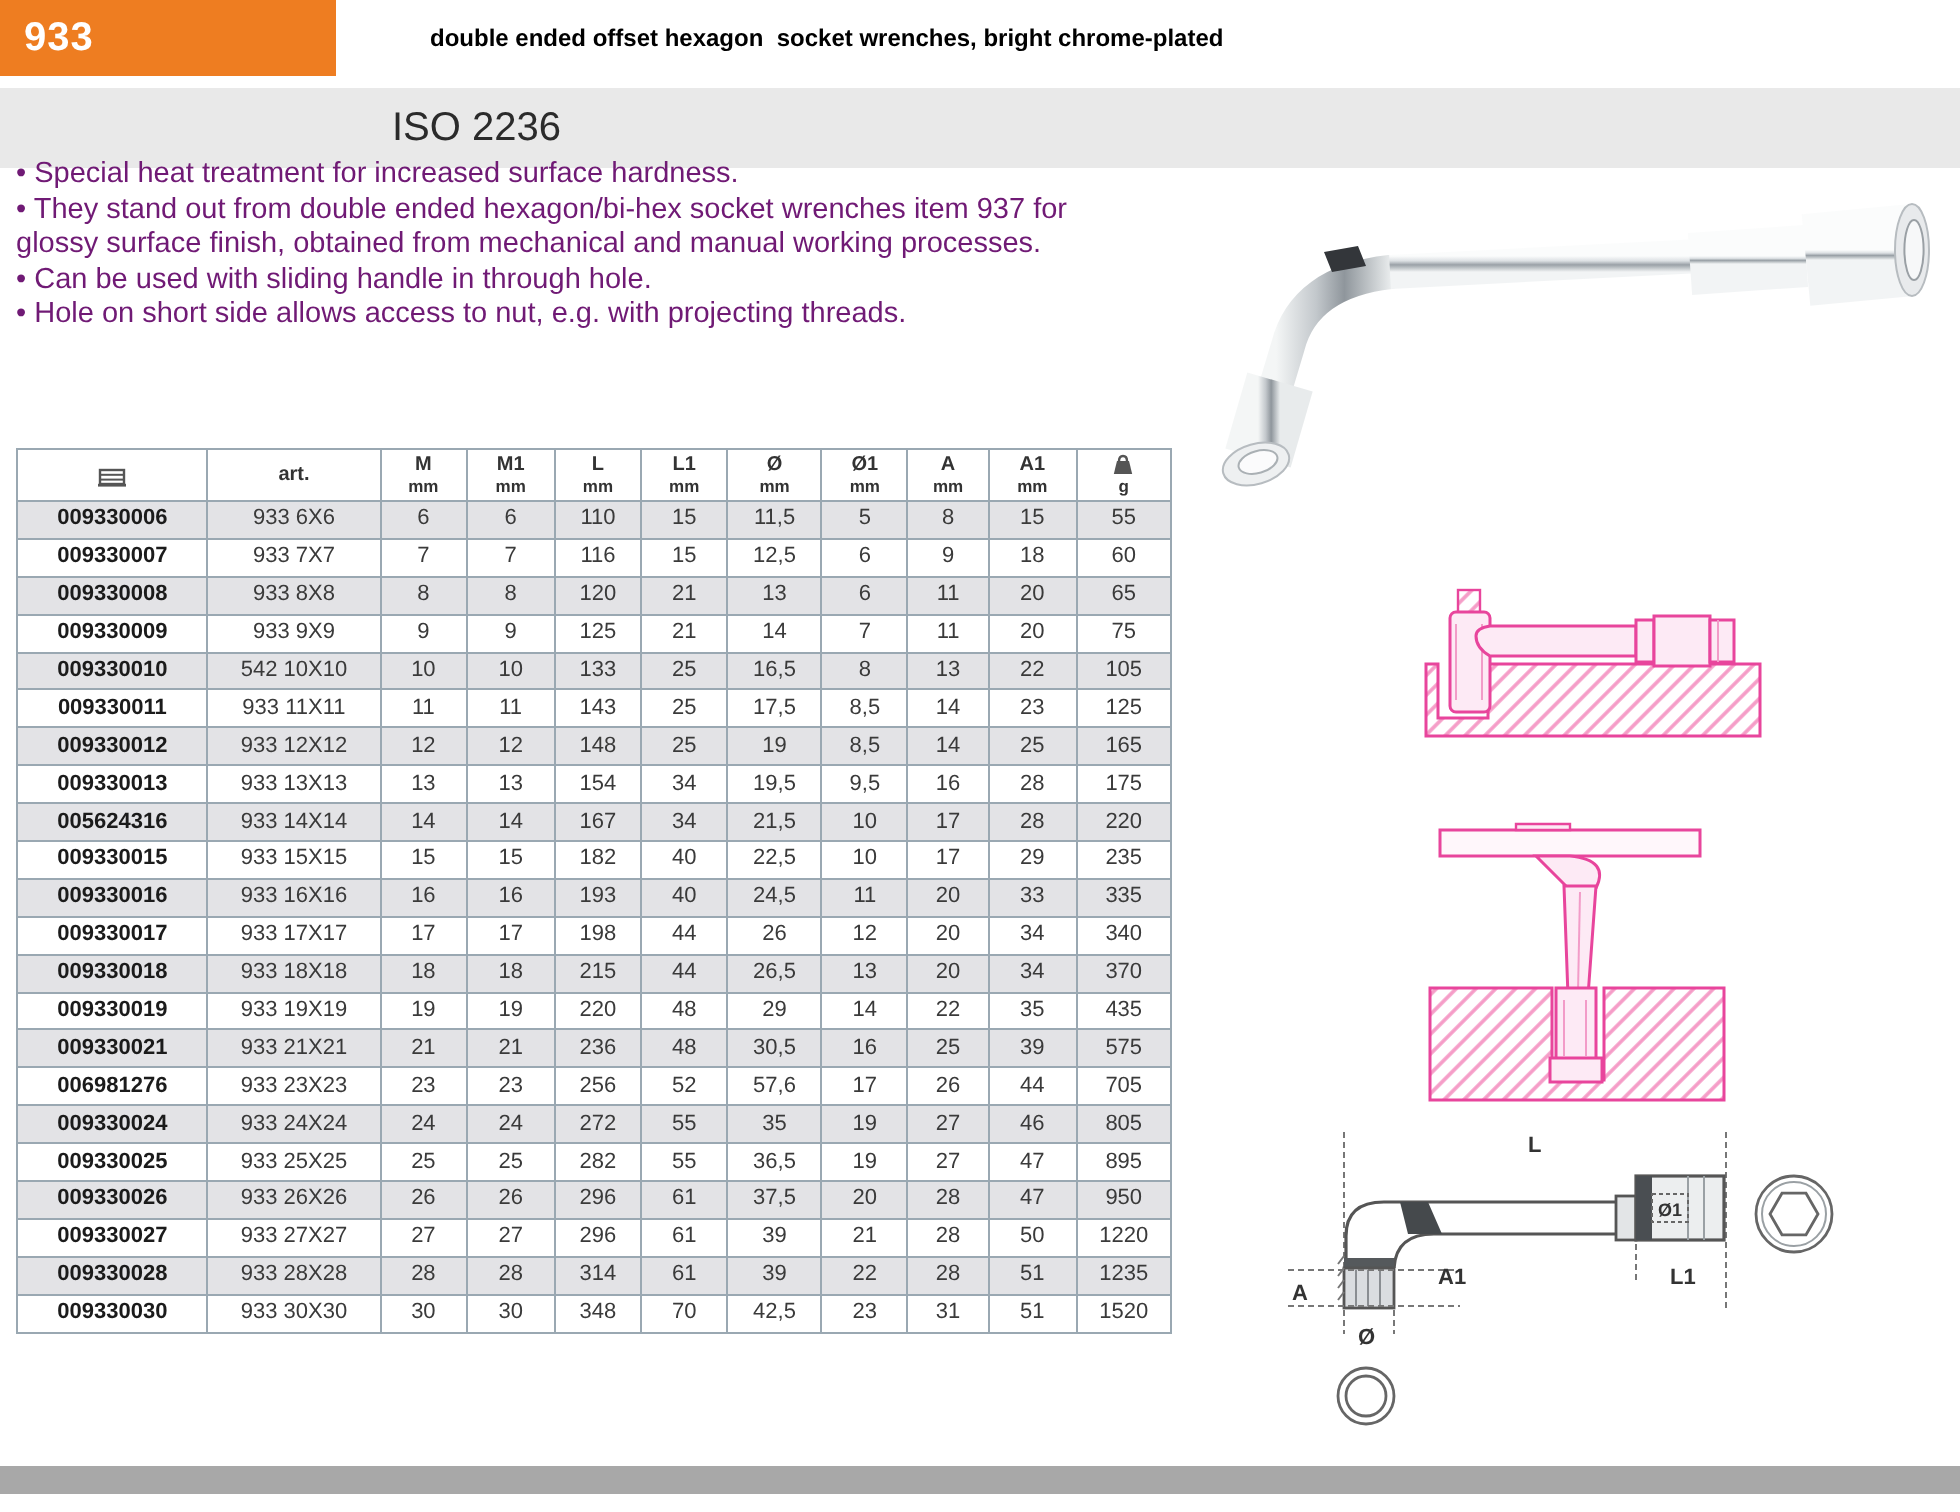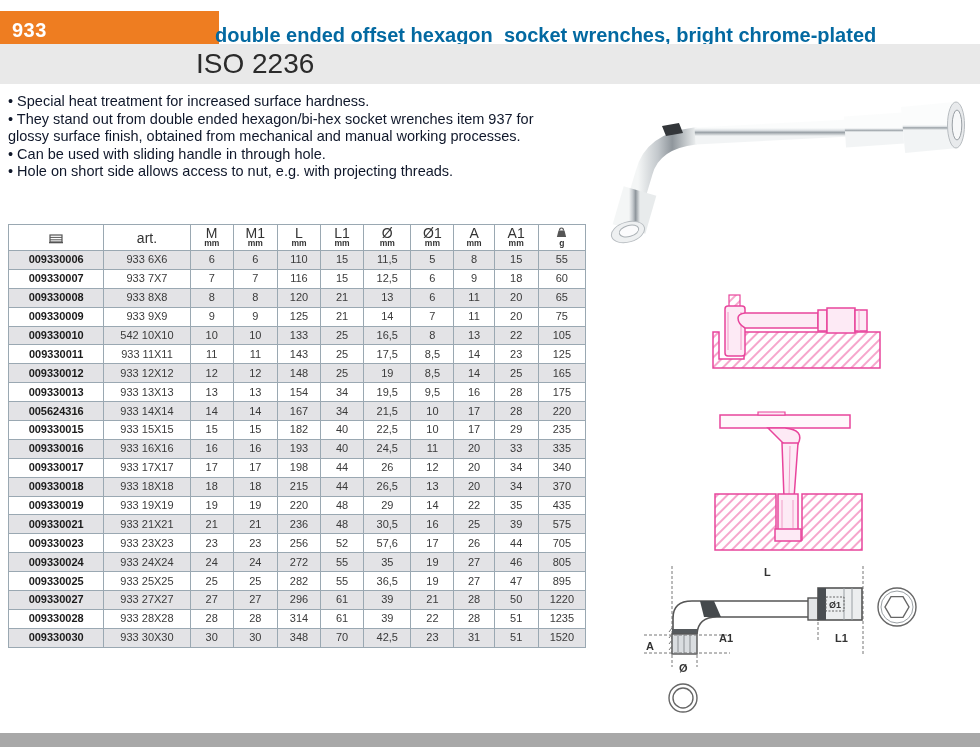--- a/index.html
+++ b/index.html
@@ -1,35 +1,35 @@
 <!DOCTYPE html>
 <html style="--accent-orange: #ee7d21; --drawing-pink: #e8459c; --footer-gray: #a8a8a8; --iso-bar-gray: #e9e9e9; --table-border: #9aa8b2; --row-alt: #e3e3e6;"><head>
 <meta charset="utf-8">
 <style>
   html,body{margin:0;padding:0;background:#fff;}
   body{width:980px;height:756px;position:relative;font-family:"Liberation Sans",sans-serif;overflow:hidden;}
   .abs{position:absolute;}
 
   
-  .hdr-orange{left:0;top:0;width:219px;height:38px;background:var(--accent-orange,#ee7d21);display:flex;align-items:center;margin-top:11px;}
+  .hdr-orange{left:0;top:0;width:168px;height:38px;background:var(--accent-orange,#ee7d21);display:flex;align-items:center;}
   .hdr-num{color:#fff;font-weight:bold;font-size:20px;padding-left:12px;letter-spacing:.5px;}
-  .hdr-title{left:215px;top:16px;height:38px;display:flex;align-items:center;font-weight:bold;font-size:20px;color:#0369a1;white-space:pre-wrap;}
+  .hdr-title{left:215px;top:0;height:38px;display:flex;align-items:center;font-weight:bold;font-size:12px;color:#000000;white-space:pre-wrap;}
   .iso-bar{left:0;top:44px;width:980px;height:40px;background:var(--iso-bar-gray,#e9e9e9);}
-  .iso-text{left:196px;top:44px;height:40px;display:flex;align-items:center;font-size:28px;color:#2b2b2b;}
+  .iso-text{left:196px;top:44px;height:40px;display:flex;align-items:center;font-size:20px;color:#2b2b2b;}
 
   
-  .features{left:8px;top:93px;width:532px;font-size:14.5px;line-height:17.6px;color:#0f172a;}
+  .features{left:8px;top:79px;width:532px;font-size:14.5px;line-height:17.6px;color:#701a75;}
   .feature::before{content:"• ";}
 
   
   .table-wrap{left:8px;top:224px;}
   table{border-collapse:collapse;table-layout:fixed;width:578px;}
   th,td{border:1px solid var(--table-border,#9aa8b2);text-align:center;padding:0;overflow:hidden;}
   thead th{height:25px;background:#fff;vertical-align:middle;}
-  .hlabel{font-size:14px;font-weight:normal;color:#333;line-height:10px;}
+  .hlabel{font-size:10px;font-weight:bold;color:#333;line-height:10px;}
   .hunit{font-size:8.5px;font-weight:bold;color:#333;line-height:10px;}
   .hicon svg{display:block;margin:0 auto;}
   tbody td{height:17.9px;font-size:11px;color:#3a3a3a;line-height:11px;}
   tbody tr:nth-child(odd){background:var(--row-alt,#e3e3e6);}
   tbody td.code{font-weight:bold;color:#1b1b1b;}
 
   
   .footer-bar{left:0;top:733px;width:980px;height:14px;background:var(--footer-gray,#a8a8a8);}
 
   
@@ -311,21 +311,21 @@
           <td>21</td>
           <td>236</td>
           <td>48</td>
           <td>30,5</td>
           <td>16</td>
           <td>25</td>
           <td>39</td>
           <td>575</td>
         </tr>
         <tr>
-          <td class="code">009330023</td>
+          <td class="code">006981276</td>
           <td>933 23X23</td>
           <td>23</td>
           <td>23</td>
           <td>256</td>
           <td>52</td>
           <td>57,6</td>
           <td>17</td>
           <td>26</td>
           <td>44</td>
           <td>705</td>
@@ -348,20 +348,33 @@
           <td>933 25X25</td>
           <td>25</td>
           <td>25</td>
           <td>282</td>
           <td>55</td>
           <td>36,5</td>
           <td>19</td>
           <td>27</td>
           <td>47</td>
           <td>895</td>
+        </tr>
+        <tr>
+          <td class="code">009330026</td>
+          <td>933 26X26</td>
+          <td>26</td>
+          <td>26</td>
+          <td>296</td>
+          <td>61</td>
+          <td>37,5</td>
+          <td>20</td>
+          <td>28</td>
+          <td>47</td>
+          <td>950</td>
         </tr>
         <tr>
           <td class="code">009330027</td>
           <td>933 27X27</td>
           <td>27</td>
           <td>27</td>
           <td>296</td>
           <td>61</td>
           <td>39</td>
           <td>21</td>

